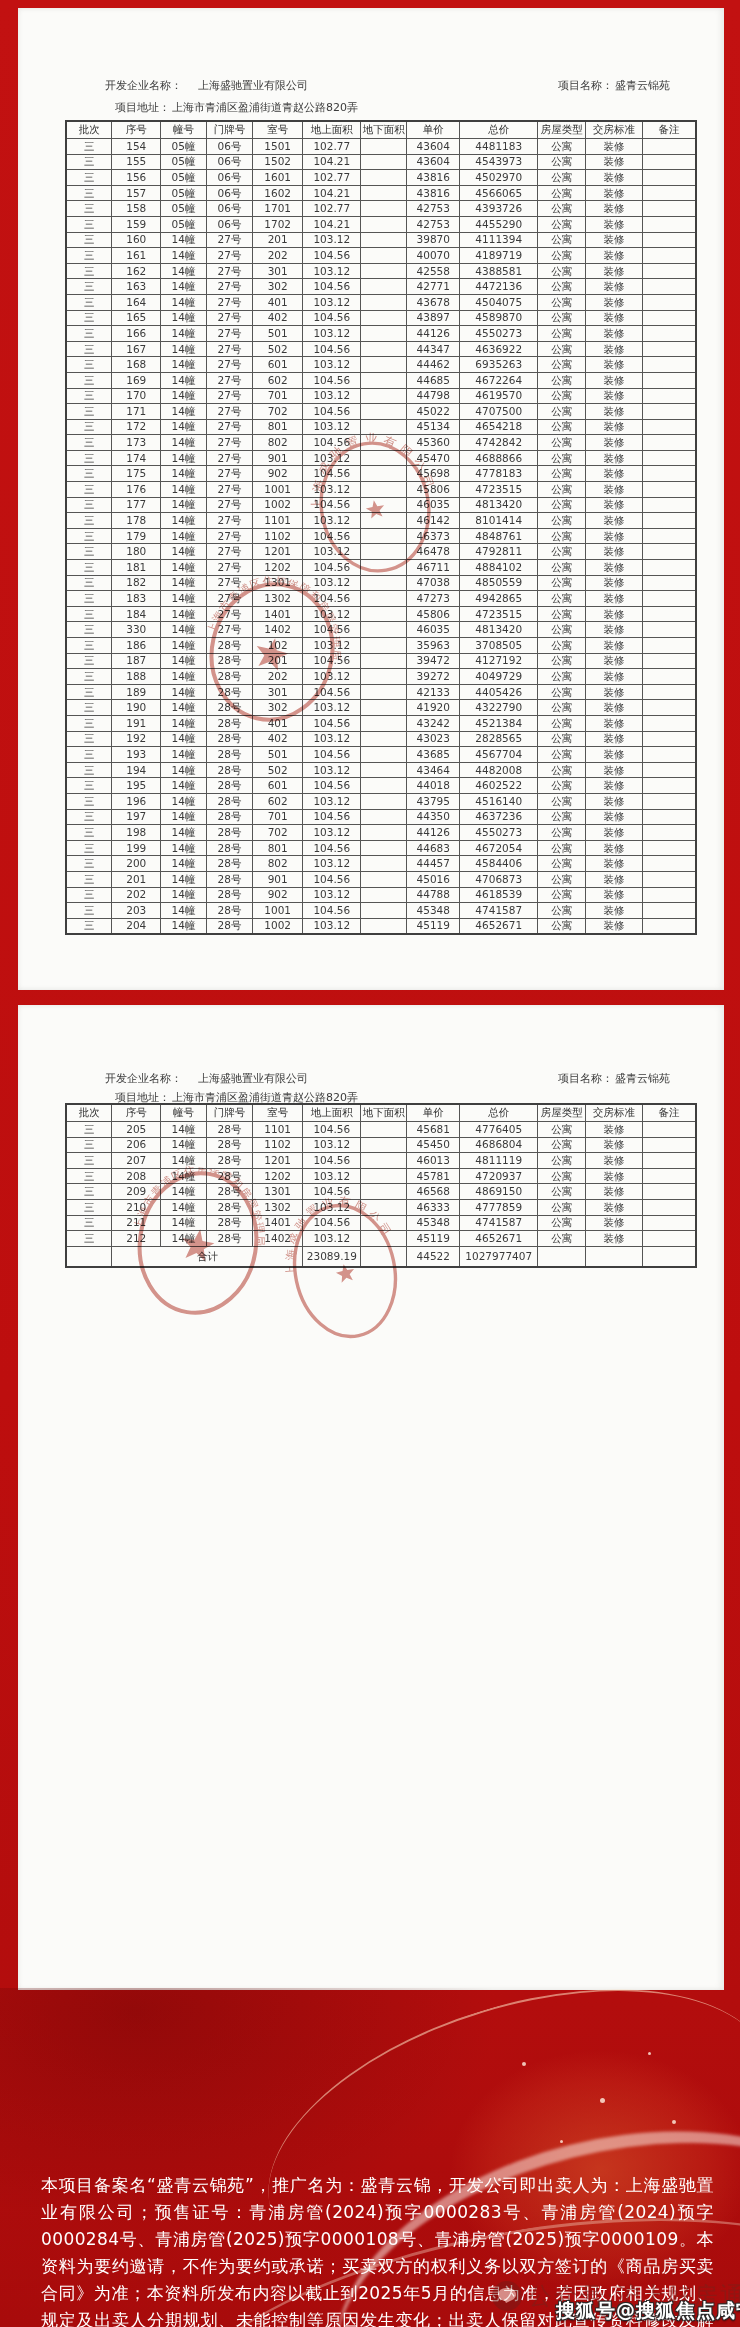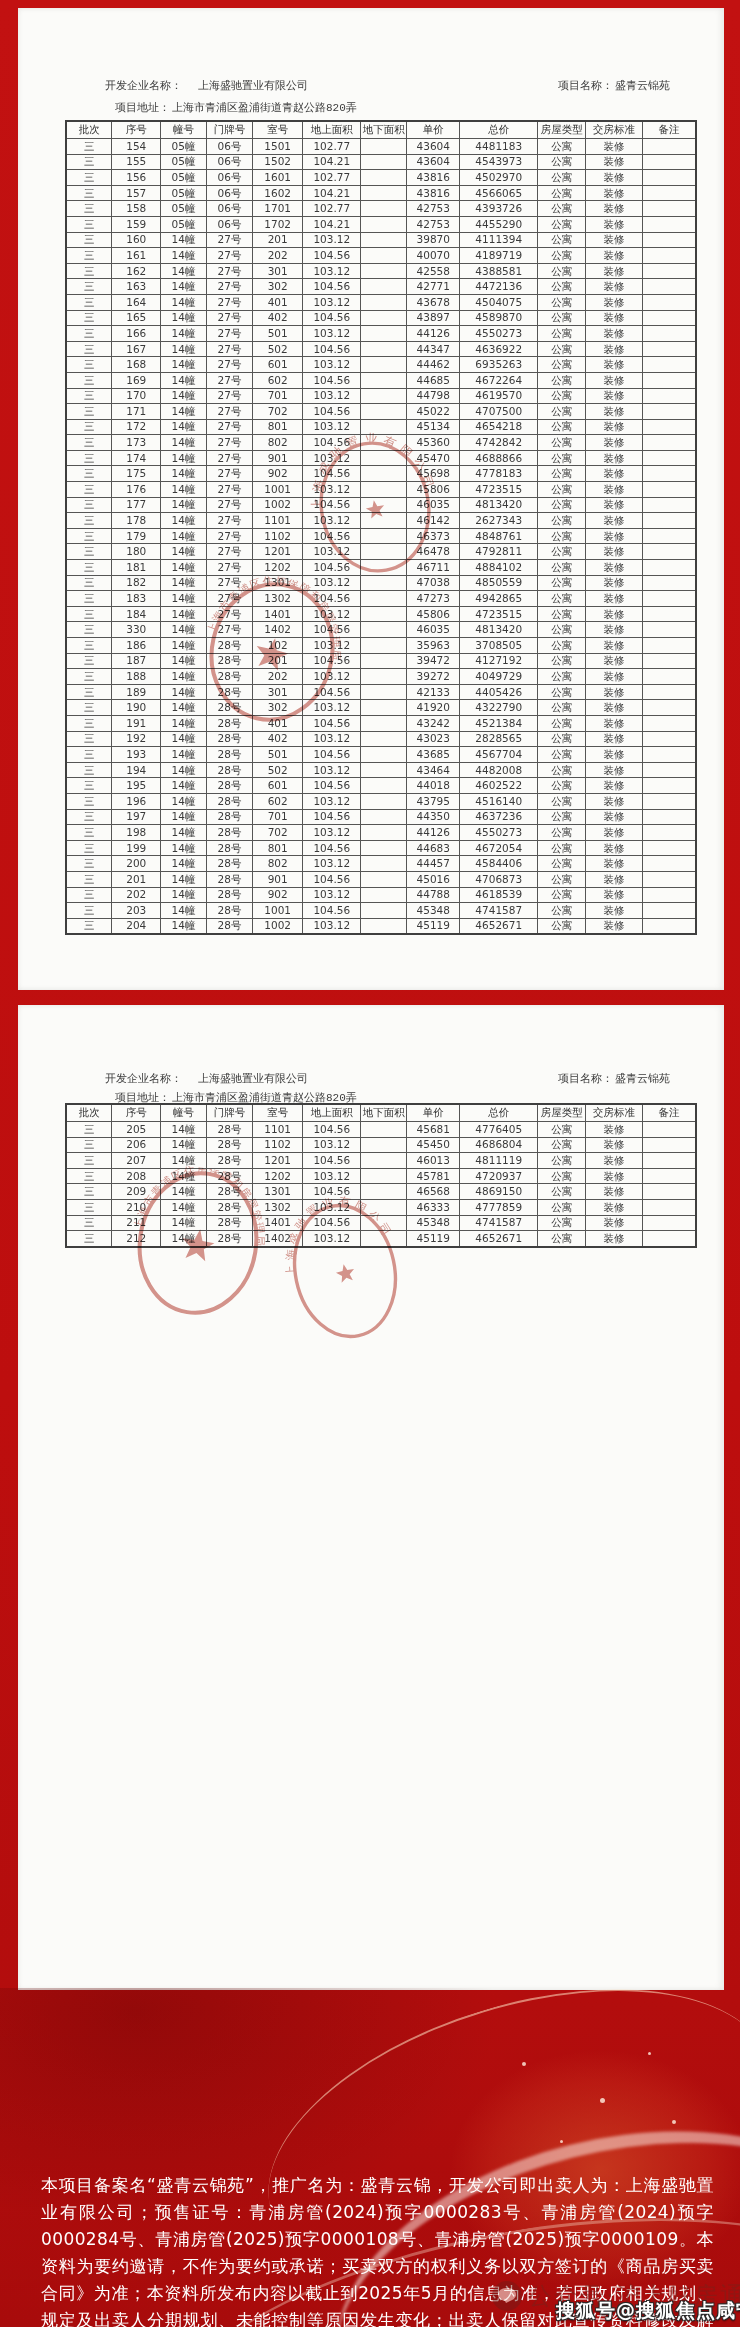--- a/index.html
+++ b/index.html
@@ -8,21 +8,21 @@
     background:linear-gradient(180deg,#c21111 0%,#bd0e0e 60%,#b30d0d 86%,#a80b0b 100%);
     font-family:"DejaVu Sans","Liberation Sans",sans-serif;
   }
   
   .page{
     position:absolute;left:18px;width:706px;background:#fbfbf9;
     box-shadow:inset -3px 0 6px rgba(0,0,0,.07), inset 2px 0 4px rgba(0,0,0,.04);
   }
   #page1{top:8px;height:982px;}
   #page2{top:1005px;height:985px;}
-  .doc-line{position:absolute;font-size:11px;color:#3b3b3b;white-space:nowrap;font-family:Liberation Mono, monospace;}
+  .doc-line{position:absolute;font-size:11px;color:#3b3b3b;white-space:nowrap;}
   .doc-line .val{margin-left:16px;}
   .doc-line .val2{margin-left:2px;}
   
   table.ptable{
     position:absolute;left:47px;border-collapse:collapse;table-layout:fixed;width:632px;
     background:transparent;border:2px solid #3f3f3f;padding-left:12px;
   }
   .ptable th,.ptable td{
     border:1px solid #555;font-weight:normal;font-size:10.5px;color:#3a3a3a;
     text-align:center;vertical-align:middle;padding:0;height:14.6px;line-height:1.05;
@@ -450,21 +450,21 @@
         </tr>
         <tr>
           <td>三</td>
           <td>178</td>
           <td>14幢</td>
           <td>27号</td>
           <td>1101</td>
           <td>103.12</td>
           <td></td>
           <td>46142</td>
-          <td>2627343</td>
+          <td>8101414</td>
           <td>公寓</td>
           <td>装修</td>
           <td></td>
         </tr>
         <tr>
           <td>三</td>
           <td>179</td>
           <td>14幢</td>
           <td>27号</td>
           <td>1102</td>
@@ -976,20 +976,31 @@
           <td>14幢</td>
           <td>28号</td>
           <td>1402</td>
           <td>103.12</td>
           <td></td>
           <td>45119</td>
           <td>4652671</td>
           <td>公寓</td>
           <td>装修</td>
           <td></td>
+        </tr>
+        <tr>
+          <td class="tall"></td>
+          <td colspan="4" class="tall">合计</td>
+          <td class="tall">23089.19</td>
+          <td class="tall"></td>
+          <td class="tall">44522</td>
+          <td class="tall">1027977407</td>
+          <td class="tall"></td>
+          <td class="tall"></td>
+          <td class="tall"></td>
         </tr>
       </tbody>
   </table>
 </div>
 
 <svg class="stamp" style="left:307px;top:432px;transform:rotate(-10deg);" width="136" height="150" viewBox="0 0 140 150">
   <defs>
       <path id="p1" d="M 15,75 a 55,66 0 1 1 110,0 a 55,66 0 1 1 -110,0"></path>
     </defs>
   <ellipse class="ink" cx="70" cy="75" rx="55" ry="66" stroke-width="3.5"></ellipse>

